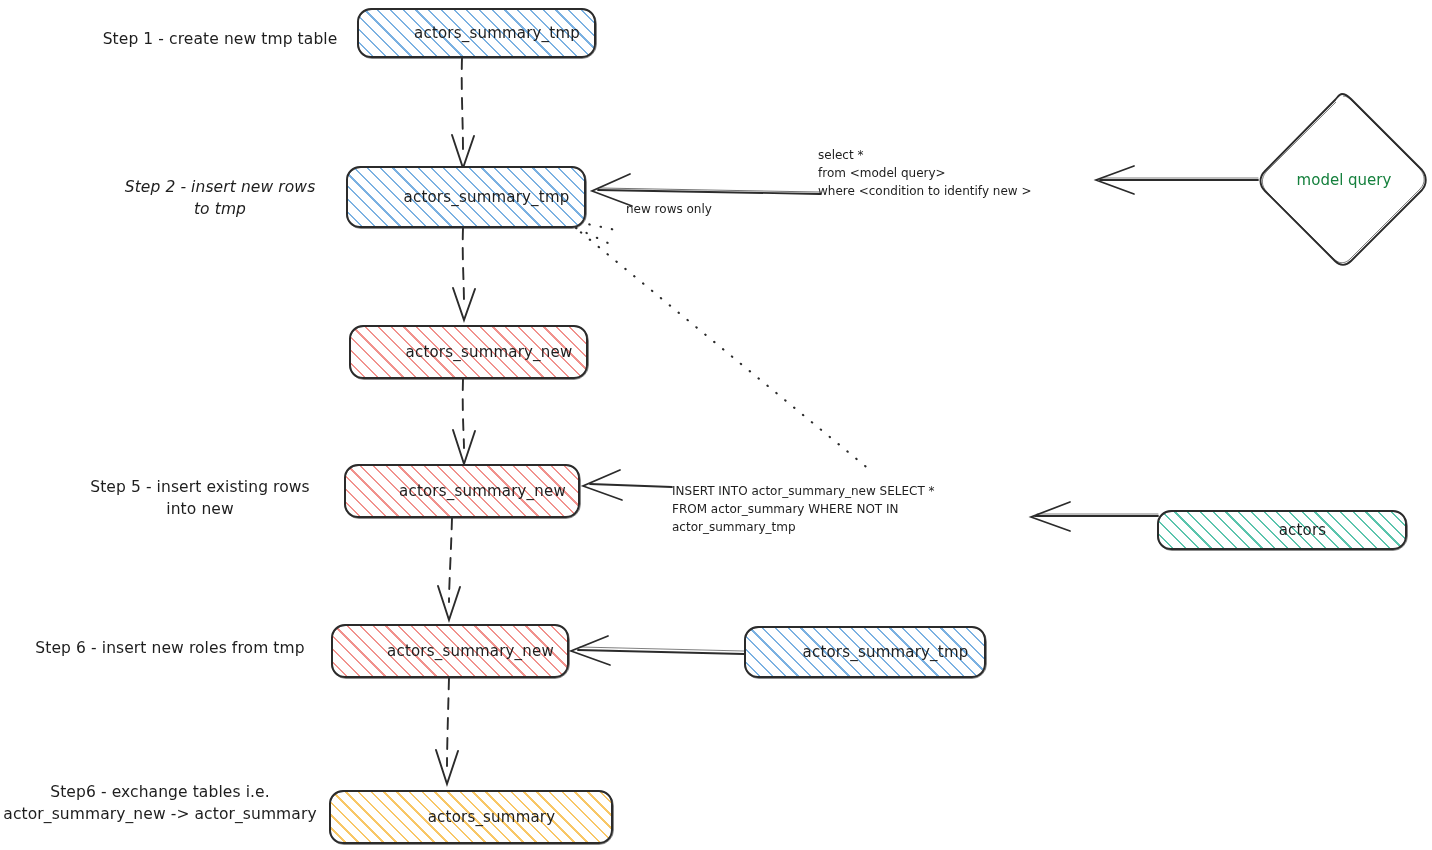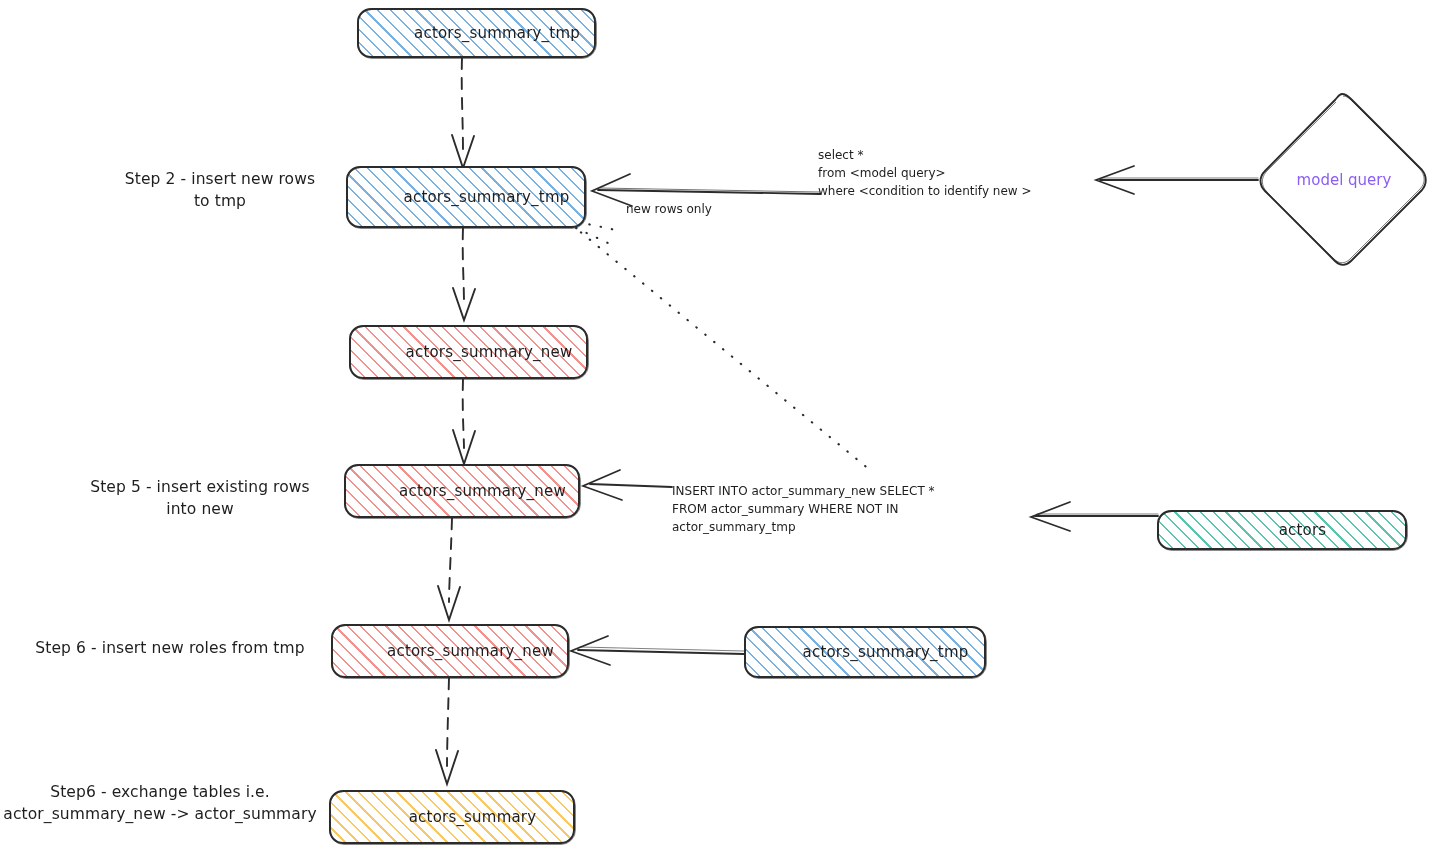--- a/index.html
+++ b/index.html
@@ -105,21 +105,21 @@
     border-radius: 15px;
     pointer-events: none;
     z-index: 2;
   }
   .diamond {
     position: absolute;
     display: flex;
     align-items: center;
     justify-content: center;
     font-size: 15px;
-    color: #8b5cf6;
+    color: #15803d;
   }
   .diamond-shape {
     position: absolute;
     inset: 0;
   }
   .diamond .node-label {
     position: relative;
     z-index: 3;
   }
   .caption {
@@ -206,22 +206,23 @@
       <path d="M 1070 502 L 1031 517 L 1070 531" stroke-width="1.7"></path>
     </g>
 
     <g stroke="#2b2b2b" fill="none" stroke-linecap="round">
       <path d="M 744 654 L 578 650" stroke-width="1.9"></path>
       <path d="M 744 651 L 580 647" stroke-width="1.1" stroke-opacity="0.6"></path>
       <path d="M 608 636 L 571 651 L 610 665" stroke-width="1.7"></path>
     </g>
   </svg>
 
-
-  <div class="caption left-step" style="left:90px; top:168px; width:260px;">Step 2 - insert new rows
+  <div class="caption left-step" style="left:80px; top:28px; width:280px;">Step 1 - create new tmp table</div>
+
+  <div class="caption left-step" style="left:90px; top:176px; width:260px;font-style:italic;">Step 2 - insert new rows
 to tmp</div>
 
 
   <div class="caption left-step" style="left:60px; top:476px; width:280px;">Step 5 - insert existing rows
 into new</div>
 
   <div class="caption left-step" style="left:20px; top:637px; width:300px;">Step 6 - insert new roles from tmp</div>
 
   <div class="caption left-step" style="left:0px; top:781px; width:320px;">Step6 - exchange tables i.e.
 actor_summary_new -&gt; actor_summary</div>
@@ -239,21 +240,21 @@
   </div>
 
   <div class="node fill-red" style="left:344px; top:464px; width:236px; height:54px;">
     <span class="node-label">actors_summary_new</span>
   </div>
 
   <div class="node fill-red" style="left:331px; top:624px; width:238px; height:54px;">
     <span class="node-label">actors_summary_new</span>
   </div>
 
-  <div class="node fill-yellow" style="left:329px; top:790px; width:246px; height:54px;">
+  <div class="node fill-yellow" style="left:329px; top:790px; width:284px; height:54px;">
     <span class="node-label">actors_summary</span>
   </div>
 
   <div class="node fill-green" style="left:1157px; top:510px; width:250px; height:40px;">
     <span class="node-label">actors</span>
   </div>
 
   <div class="node fill-blue" style="left:744px; top:626px; width:242px; height:52px;">
     <span class="node-label">actors_summary_tmp</span>
   </div>

